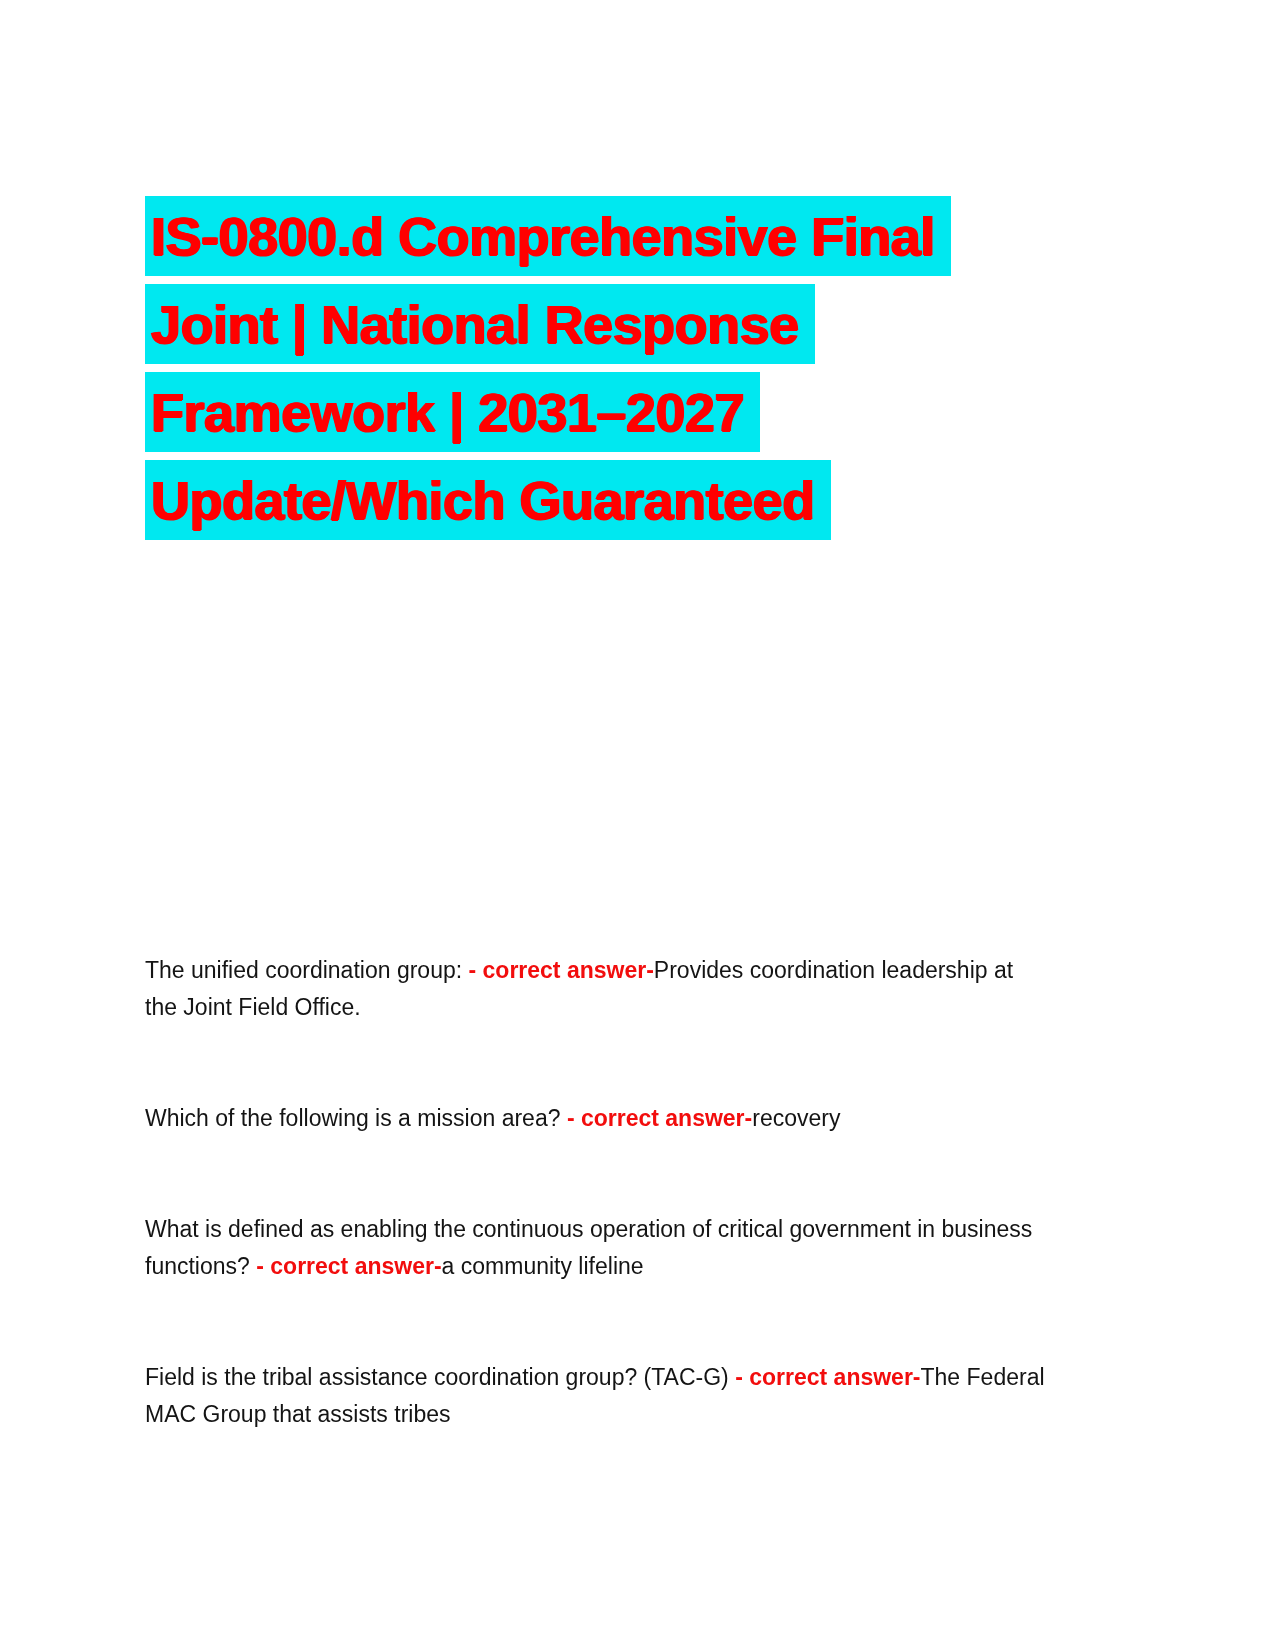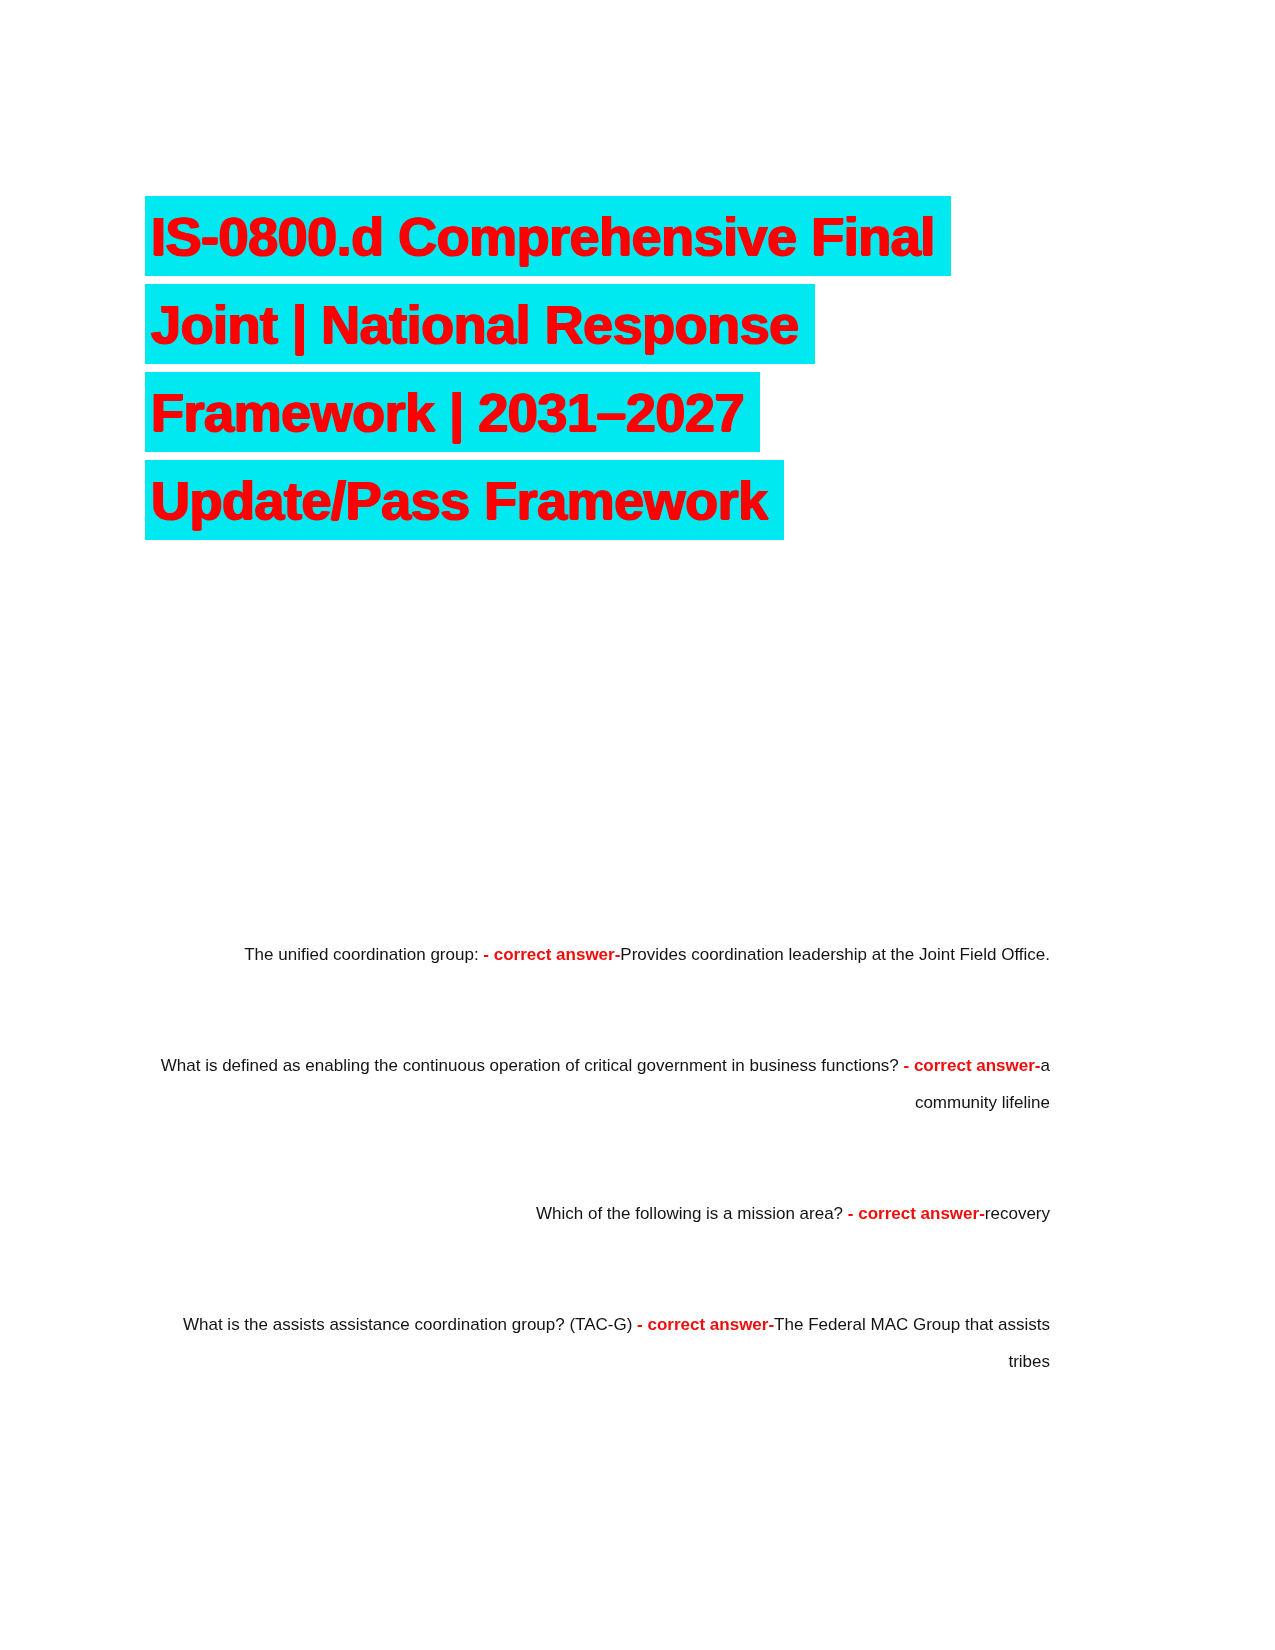--- a/index.html
+++ b/index.html
@@ -41,53 +41,52 @@
     text-shadow:0.9px 0 0 currentColor, -0.9px 0 0 currentColor, 0 0.6px 0 currentColor;
     white-space:nowrap;
   }
   .qa-section{
     position:absolute;
     left:145px;
     top:936px;
     width:905px;
   }
   .qa-item{
-    margin:0 0 74px 0;
-    font-size:17px;
+    margin:16px 0 74px 0;
+    font-size:23px;
     line-height:37px;
     color:var(--body-text);
-    text-align:right;
   }
   .qa-item:last-child{margin-bottom:0;}
   .marker{
     color:var(--marker-red);
     font-weight:700;
   }
 </style>
 </head>
 <body>
 
 <div class="page">
 
   <header class="title-block">
     <span class="title-line">IS-0800.d Comprehensive Final</span>
     <span class="title-line">Joint | National Response</span>
     <span class="title-line">Framework | 2031–2027</span>
-    <span class="title-line">Update/Pass Framework</span>
+    <span class="title-line">Update/Which Guaranteed</span>
   </header>
 
   <main class="qa-section">
 
     <p class="qa-item"><span>The unified coordination group:</span>
       <span class="marker">- correct answer-</span><span>Provides coordination leadership at the Joint Field Office.</span></p>
 
+    <p class="qa-item"><span>Which of the following is a mission area?</span>
+      <span class="marker">- correct answer-</span><span>recovery</span></p>
+
     <p class="qa-item"><span>What is defined as enabling the continuous operation of critical government in business functions?</span>
       <span class="marker">- correct answer-</span><span>a community lifeline</span></p>
 
-    <p class="qa-item"><span>Which of the following is a mission area?</span>
-      <span class="marker">- correct answer-</span><span>recovery</span></p>
-
-    <p class="qa-item"><span>What is the assists assistance coordination group? (TAC-G)</span>
+    <p class="qa-item"><span>Field is the tribal assistance coordination group? (TAC-G)</span>
       <span class="marker">- correct answer-</span><span>The Federal MAC Group that assists tribes</span></p>
 
   </main>
 
 </div>
 
 </body></html>

